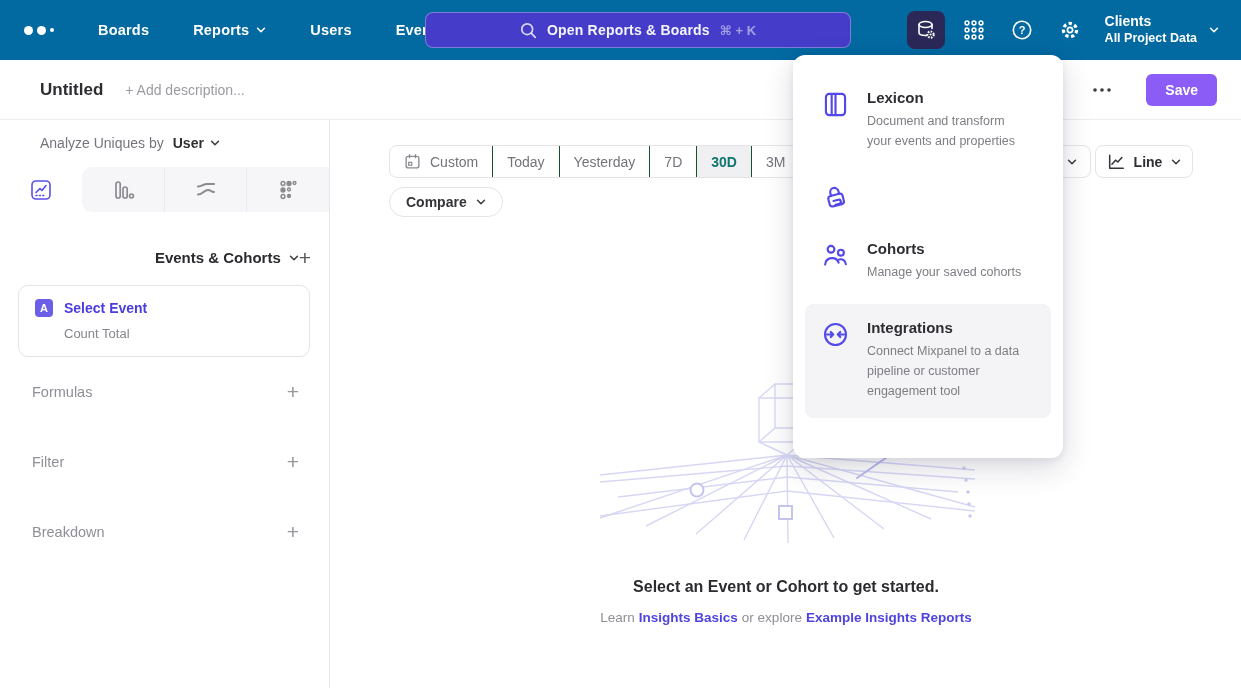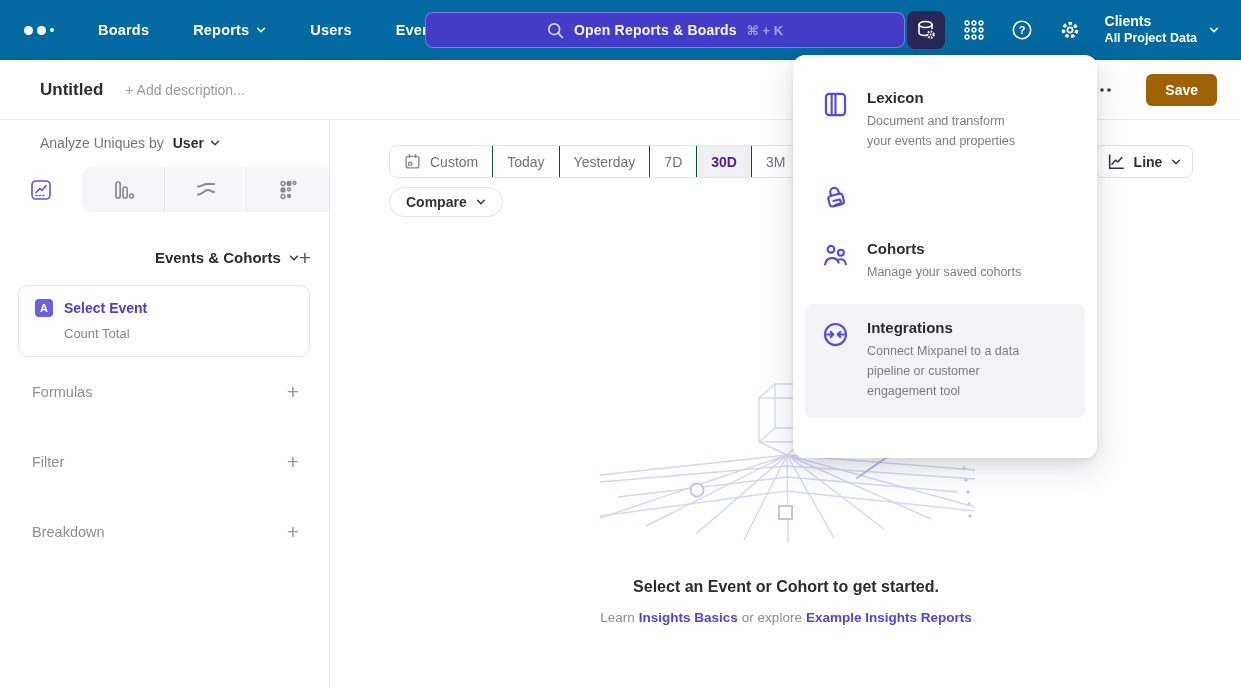--- a/index.html
+++ b/index.html
@@ -11,37 +11,37 @@
   .topnav { position:absolute; top:0; left:0; width:100%; height:60px; background:#0369a1; display:flex; align-items:center; padding:0 24px; }
   .logo { display:flex; align-items:center; gap:4px; margin-right:44px; cursor:pointer; }
   .logo .d1,.logo .d2 { width:9px; height:9px; border-radius:50%; background:#fff; }
   .logo .d3 { width:4px; height:4px; border-radius:50%; background:#fff; }
   .nav-items { display:flex; align-items:center; }
   .nav-link { color:#fff; font-size:14.5px; font-weight:600; margin-right:44px; cursor:pointer; display:flex; align-items:center; gap:7px; letter-spacing:.2px; }
   .chev { width:10px; height:6px; }
   .chev polyline { fill:none; stroke-width:1.8; stroke-linecap:round; stroke-linejoin:round; }
   .chev.white polyline { stroke:#fff; }
   .chev.dark polyline { stroke:#3c3c42; }
-  .search { position:absolute; left:425px; top:12px; width:480px; height:36px; background:#453CC9; border:1px solid rgba(255,255,255,.32); border-radius:8px; display:flex; align-items:center; justify-content:center; gap:10px; cursor:pointer; }
+  .search { position:absolute; left:425px; top:12px; width:426px; height:36px; background:#453CC9; border:1px solid rgba(255,255,255,.32); border-radius:8px; display:flex; align-items:center; justify-content:center; gap:10px; cursor:pointer; }
   .search .ph { color:rgba(255,255,255,.95); font-size:14px; font-weight:600; letter-spacing:.2px; }
   .search .sc { color:rgba(255,255,255,.5); font-size:13px; font-weight:600; }
   .nav-right { position:absolute; right:22px; top:0; height:60px; display:flex; align-items:center; }
   .icon-btn { width:38px; height:38px; border:none; background:transparent; border-radius:8px; display:flex; align-items:center; justify-content:center; cursor:pointer; margin-left:10px; }
   .icon-btn.active { background:#2B2757; }
   .proj { display:flex; align-items:center; gap:12px; margin-left:16px; cursor:pointer; }
   .proj .org { color:#fff; font-size:14px; font-weight:700; line-height:1.25; }
   .proj .pn { color:#fff; font-size:12.5px; font-weight:700; line-height:1.25; }
 
   
   .subheader { position:absolute; top:60px; left:0; width:100%; height:60px; background:#fff; border-bottom:1px solid #ececf0; display:flex; align-items:center; padding:0 24px 0 40px; }
   .rtitle { font-size:17px; font-weight:700; color:#2d2d32; }
   .rdesc { font-size:14px; color:#9b9ba1; margin-left:22px; cursor:text; }
   .sub-actions { position:absolute; right:24px; display:flex; align-items:center; }
   .ghost-btn { background:none; border:none; cursor:pointer; display:flex; align-items:center; justify-content:center; }
-  .save-btn { background:#a16207; color:#fff; font-size:14px; font-weight:600; border:none; border-radius:6px; padding:8px 19px; margin-left:34px; cursor:pointer; font-family:inherit; }
+  .save-btn { background:#8b5cf6; color:#fff; font-size:14px; font-weight:600; border:none; border-radius:6px; padding:8px 19px; margin-left:34px; cursor:pointer; font-family:inherit; }
   .ellipsis { margin-left:28px; }
 
   
   .sidebar { position:absolute; top:120px; left:0; width:330px; height:568px; background:#fff; border-right:1px solid #e7e7eb; }
   .analyze-row { position:absolute; top:15px; left:40px; display:flex; align-items:center; gap:6px; font-size:14px; }
   .analyze-row .lbl { color:#75757d; }
   .analyze-row .val { color:#2f2f34; font-weight:700; margin-left:3px; cursor:pointer; display:flex; align-items:center; gap:6px; }
   .chart-tabs { position:absolute; top:47px; left:0; width:329px; height:45px; display:flex; }
   .tab { width:82px; height:45px; display:flex; align-items:center; justify-content:center; cursor:pointer; background:#fff; }
   .grey-group { display:flex; flex:1; background:#f6f6f8; border-radius:10px 0 0 10px; }
@@ -57,32 +57,32 @@
   .ec-title { color:#4a3de0; font-size:14px; font-weight:600; }
   .ec-sub { color:#86868d; font-size:13px; margin:9px 0 0 29px; }
   .side-row { position:absolute; left:32px; right:30px; display:flex; align-items:center; justify-content:space-between; }
   .side-row .sr-lbl { font-size:14.5px; font-weight:500; color:#8f8f97; }
 
   
   .main { position:absolute; top:120px; left:331px; width:910px; height:568px; background:#fff; }
   .seg { position:absolute; left:58px; top:25px; height:33px; display:flex; align-items:stretch; border:1px solid #e4e4e8; border-radius:8px; background:#fff; overflow:hidden; }
   .seg-item { display:flex; align-items:center; padding:0 14px; font-size:14px; color:#73737b; cursor:pointer; white-space:nowrap; gap:9px; }
   .seg-item + .seg-item { border-left:1px solid #14532d; }
-  .seg-item.sel { background:#f0f0f3; color:#4c1d95; font-weight:700; }
+  .seg-item.sel { background:#f0f0f3; color:#0f766e; font-weight:700; }
   .compare-btn { position:absolute; left:58px; top:67px; height:30px; border:1px solid #e4e4e8; border-radius:16px; background:#fff; display:flex; align-items:center; gap:9px; padding:0 16px; font-size:14px; font-weight:600; color:#33333a; cursor:pointer; font-family:inherit; }
   .interval-btn { position:absolute; left:672px; top:25px; width:88px; height:33px; border:1px solid #e4e4e8; border-radius:8px; background:#fff; display:flex; align-items:center; justify-content:flex-end; padding-right:13px; cursor:pointer; }
   .line-btn { position:absolute; left:764px; top:25px; width:98px; height:33px; border:1px solid #e4e4e8; border-radius:8px; background:#fff; display:flex; align-items:center; justify-content:center; gap:9px; font-size:14px; font-weight:600; color:#2e2e33; cursor:pointer; font-family:inherit; }
   .illus { position:absolute; left:245px; top:238px; }
   .empty-state { position:absolute; top:458px; left:0; width:100%; text-align:center; }
   .es-title { font-size:16px; font-weight:700; color:#2b2b30; }
   .es-sub { margin-top:14px; font-size:13.5px; color:#8e8e95; display:flex; justify-content:center; gap:4px; }
   .es-link { color:#4F44E0; font-weight:600; cursor:pointer; }
 
   
-  .menu-panel { position:absolute; left:793px; top:55px; width:304px; min-height:403px; background:#fff; border-radius:12px; box-shadow:0 10px 30px rgba(25,25,60,.16), 0 2px 8px rgba(25,25,60,.08); z-index:30; padding:19px 0 12px; }
+  .menu-panel { position:absolute; left:793px; top:55px; width:270px; min-height:403px; background:#fff; border-radius:12px; box-shadow:0 10px 30px rgba(25,25,60,.16), 0 2px 8px rgba(25,25,60,.08); z-index:30; padding:19px 0 12px; }
   .menu-item { display:flex; gap:17px; padding:15px 18px 15px 27px; align-items:flex-start; cursor:pointer; }
   .menu-item.hovered { margin:7px 12px 0; border-radius:8px; background:#f4f4f6; padding:15px 6px 17px 15px; }
   .mi-icon { width:30px; flex:0 0 30px; display:flex; justify-content:center; padding-top:2px; }
   .mi-title { font-size:15px; font-weight:600; color:#2d2d33; display:flex; align-items:center; }
   .mi-desc { margin-top:5px; }
   .mi-desc div { font-size:12.5px; color:#7d7d84; line-height:1.6; }
   .beta { display:inline-block; margin-left:9px; background:#8077E8; color:#fff; font-size:8.5px; font-weight:700; letter-spacing:.6px; border-radius:3px; padding:2.5px 5px; }
 </style>
 </head>
 <body>

